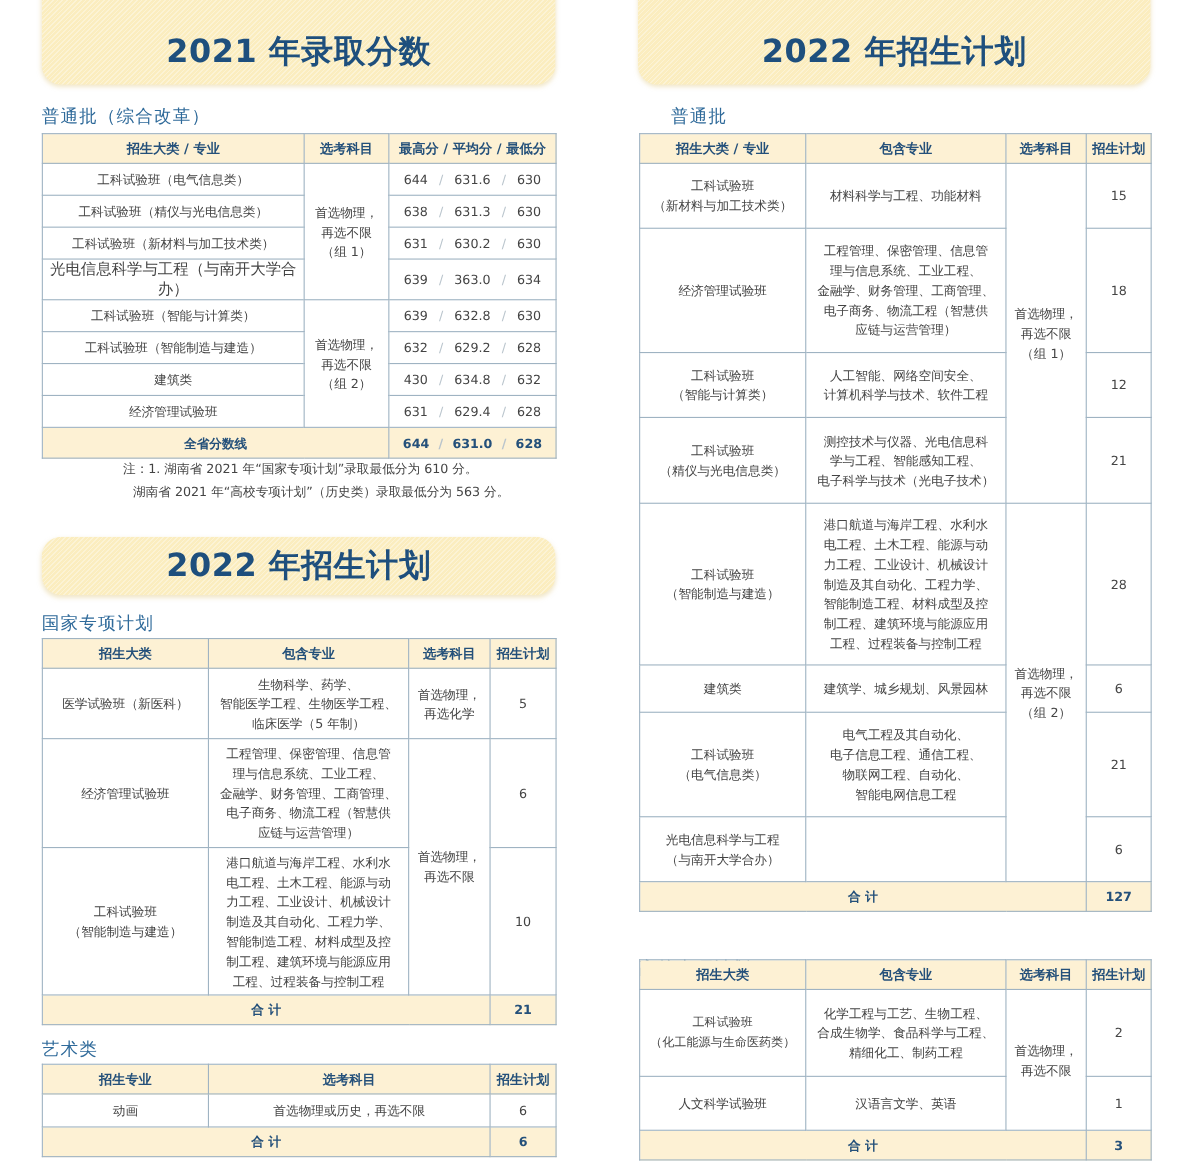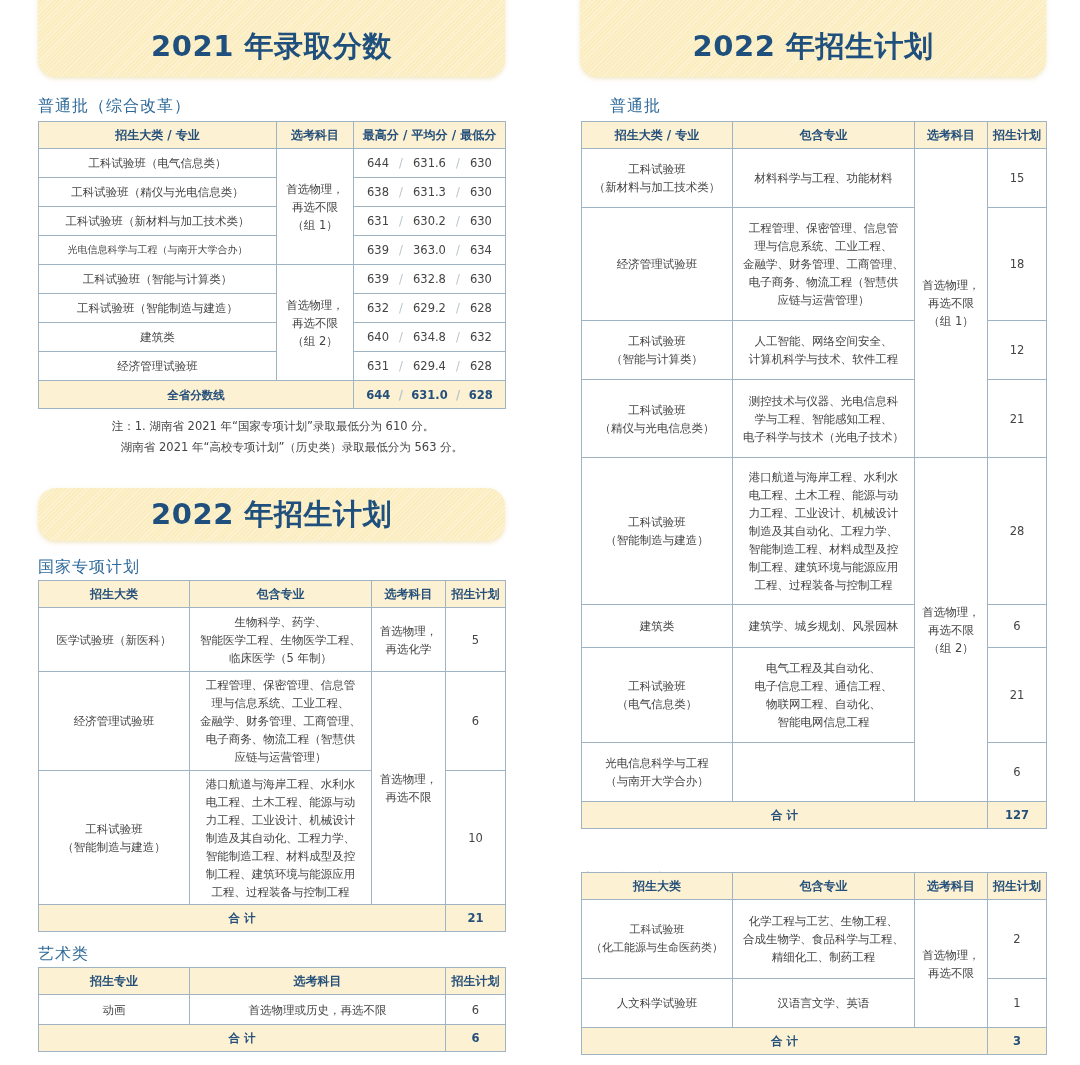--- a/index.html
+++ b/index.html
@@ -95,21 +95,21 @@
           <div class="scores">
             <span>631</span>
             <span class="slash">/</span>
             <span>630.2</span>
             <span class="slash">/</span>
             <span>630</span>
           </div>
         </td>
   </tr>
   <tr style="height:29px">
-    <td style="font-size:10px">光电信息科学与工程（与南开大学合办）</td>
+    <td style="font-size:14px">光电信息科学与工程（与南开大学合办）</td>
     <td>
           <div class="scores">
             <span>639</span>
             <span class="slash">/</span>
             <span>363.0</span>
             <span class="slash">/</span>
             <span>634</span>
           </div>
         </td>
   </tr>
@@ -137,21 +137,21 @@
             <span>629.2</span>
             <span class="slash">/</span>
             <span>628</span>
           </div>
         </td>
   </tr>
   <tr style="height:29px">
     <td>建筑类</td>
     <td>
           <div class="scores">
-            <span>640</span>
+            <span>430</span>
             <span class="slash">/</span>
             <span>634.8</span>
             <span class="slash">/</span>
             <span>632</span>
           </div>
         </td>
   </tr>
   <tr style="height:29px">
     <td>经济管理试验班</td>
     <td>

